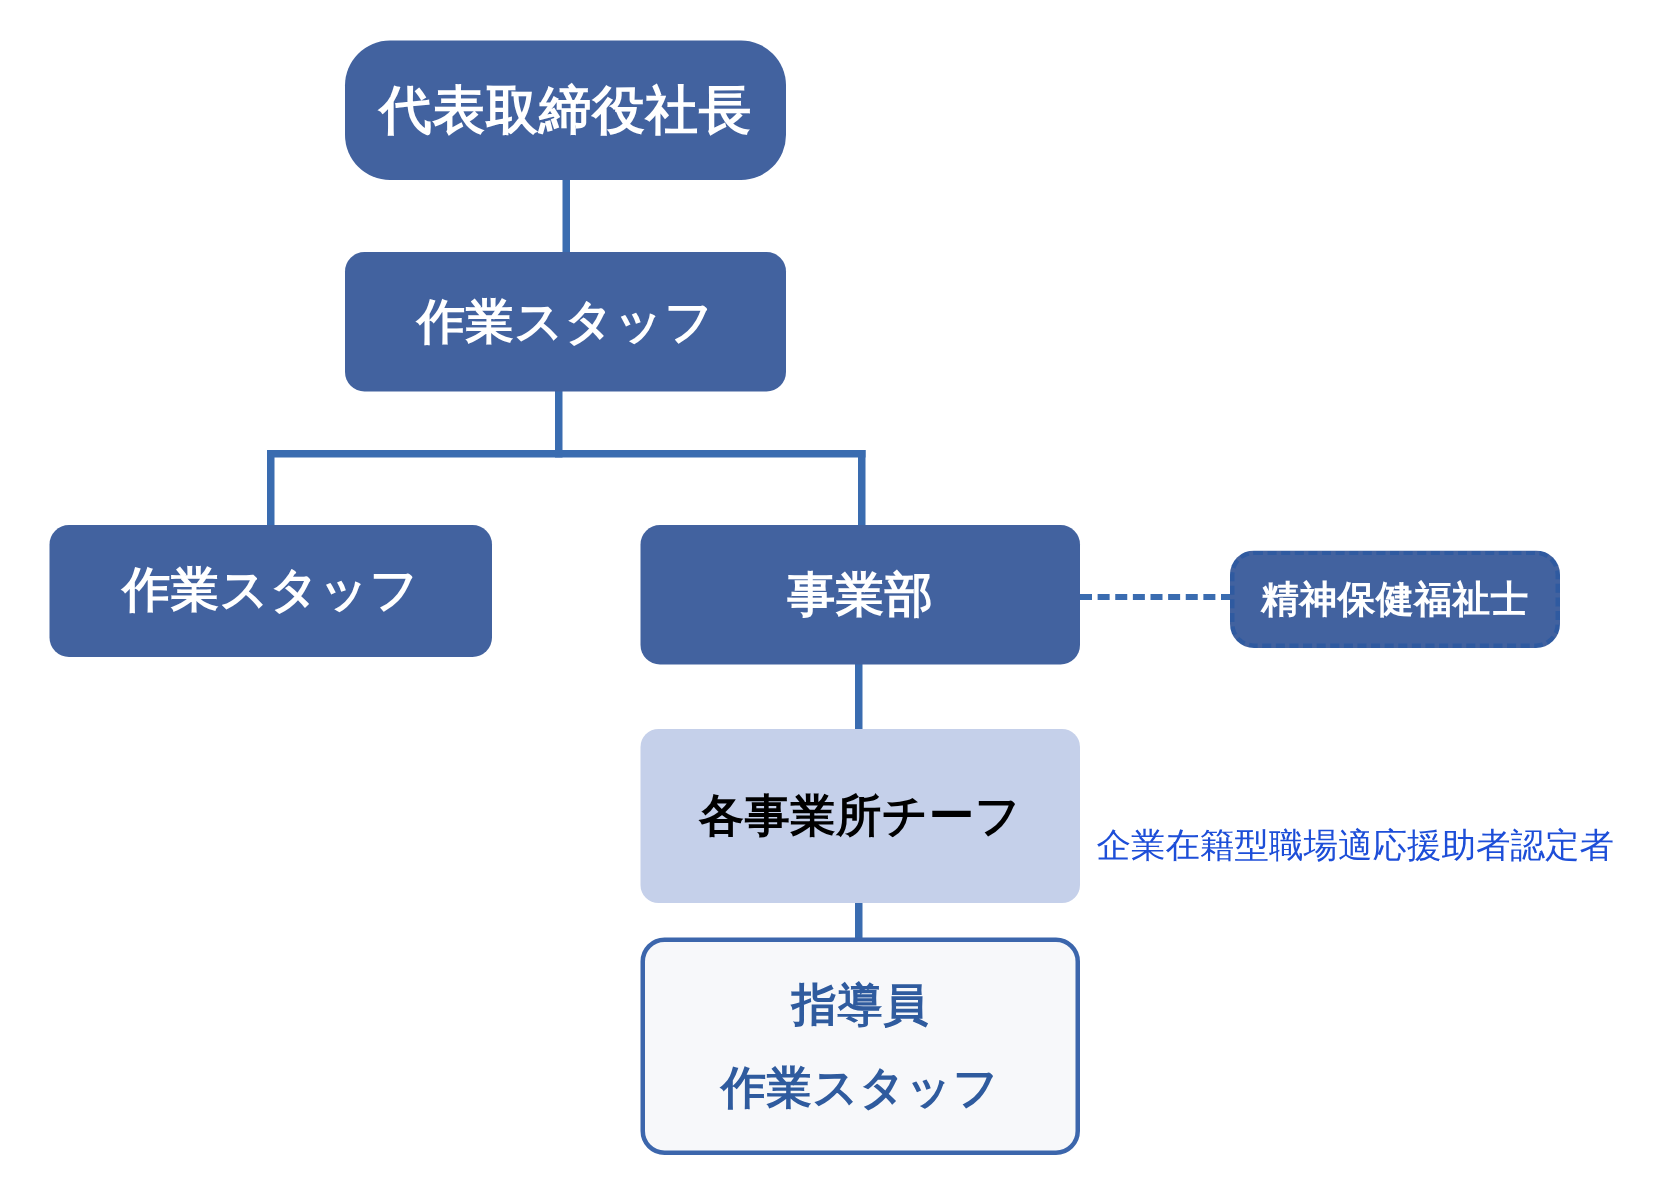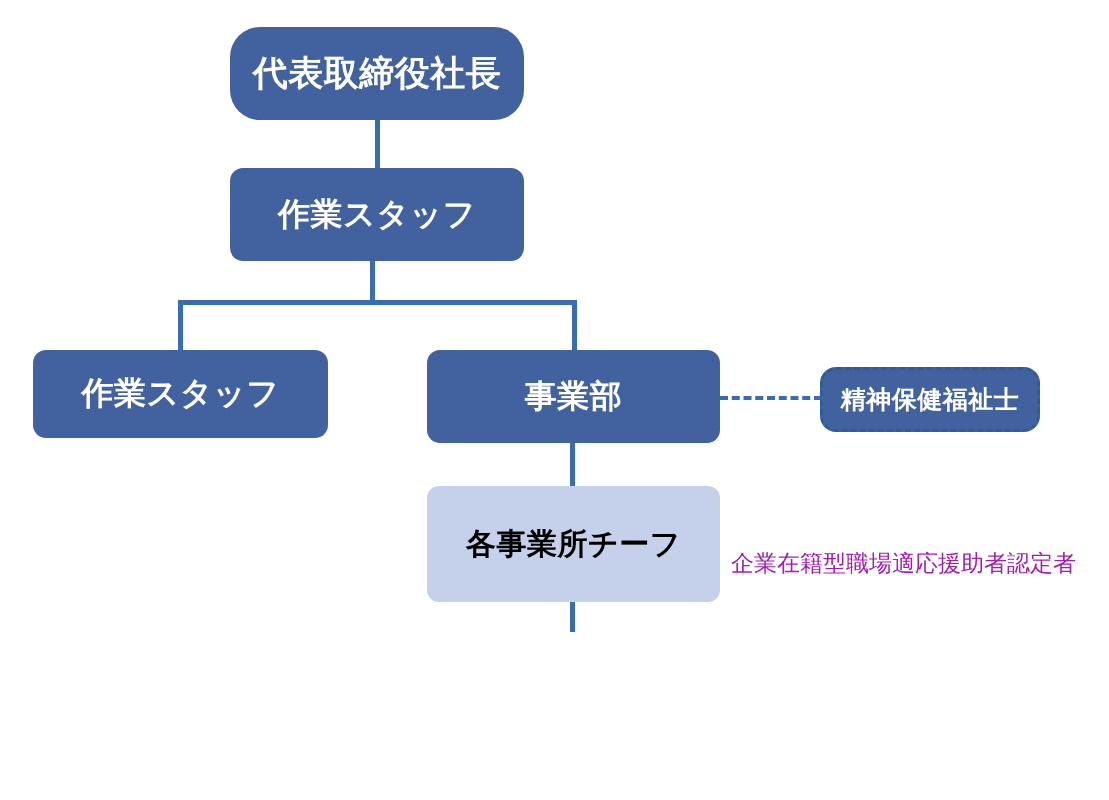--- a/index.html
+++ b/index.html
@@ -73,21 +73,21 @@
   .lbl-xl  { font-size: 35px; letter-spacing: 0.5px; border-radius: 30px; }
   .lbl-lg  { font-size: 32px; letter-spacing: 0.5px; }
   .lbl-md  { font-size: 30px; letter-spacing: 0.5px; }
   .lbl-sm  { font-size: 25px; letter-spacing: 0.5px; border-radius: 16px; }
 
   .node-outline .line1 { margin-bottom: 14px; }
 
   .annotation {
     position: absolute;
     font-size: 23px;
-    color: #a21caf;
+    color: #1d4ed8;
     white-space: nowrap;
     font-weight: normal;
   }
 </style>
 </head>
 <body>
 
 <div id="chart">
 
   <div class="connector conn-v" style="left:375px; top:118px; height:52px;"></div>
@@ -121,16 +121,20 @@
   </div>
 
   <div class="node node-dashed lbl-sm" style="left:820px; top:367px; width:220px; height:65px;">
     <span>精神保健福祉士</span>
   </div>
 
   <div class="node node-light lbl-md" style="left:427px; top:486px; width:293px; height:116px;">
     <span>各事業所チーフ</span>
   </div>
 
+  <div class="node node-outline lbl-md" style="left:427px; top:625px; width:293px; height:145px;">
+    <span class="line1">指導員</span>
+    <span class="line2">作業スタッフ</span>
+  </div>
 
   <div class="annotation" style="left:731px; top:548px;">企業在籍型職場適応援助者認定者</div>
 
 </div>
 
 </body></html>

